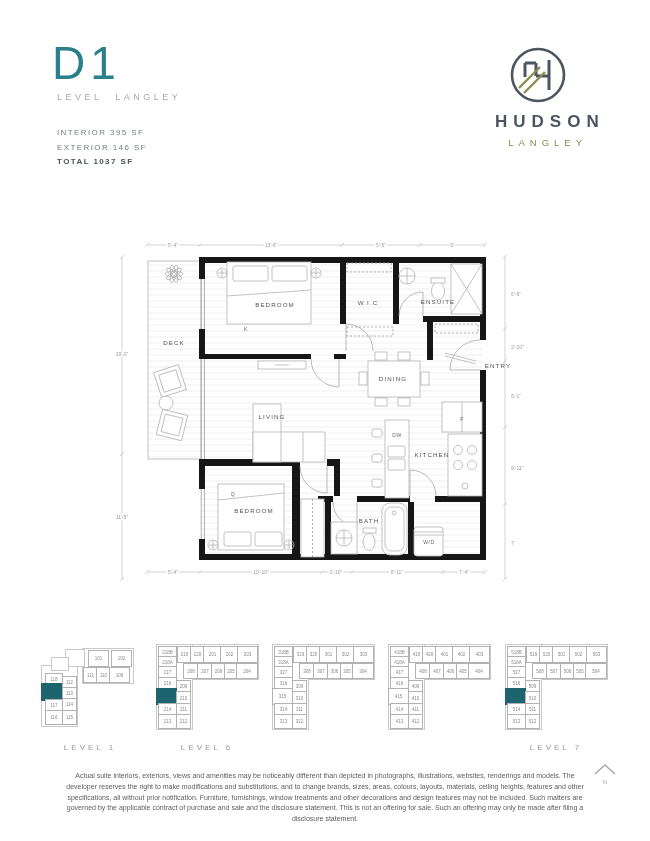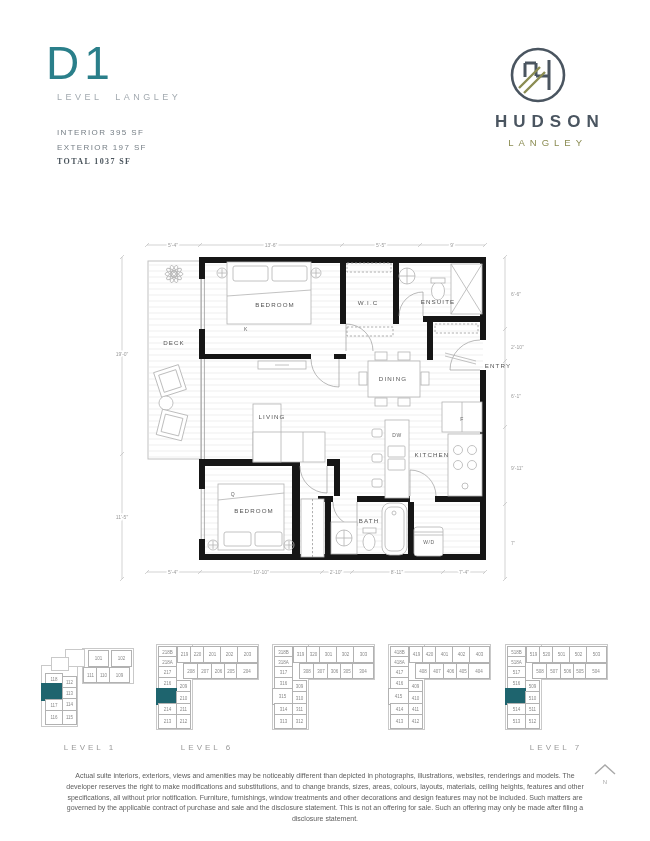--- a/index.html
+++ b/index.html
@@ -1,25 +1,25 @@
 <!DOCTYPE html>
 <html><head>
 <meta charset="utf-8">
 <style>
   html,body{margin:0;padding:0;background:#e8e8e8;}
   #page{position:relative;width:650px;height:841px;background:#ffffff;margin:0 auto;
         font-family:"Liberation Sans", sans-serif;overflow:hidden;}
   .abs{position:absolute;}
   
-  #plan-code{left:46px;top:36px;font-size:46px;letter-spacing:5px;color:#2a7f8a;font-weight:400;}
+  #plan-code{left:52px;top:36px;font-size:46px;letter-spacing:5px;color:#2a7f8a;font-weight:400;}
   #project-name{left:57px;top:92px;font-size:9px;letter-spacing:3.5px;word-spacing:7px;color:#a3aab0;}
   #suite-type{left:57px;top:104px;font-size:12.5px;letter-spacing:1.6px;font-weight:bold;color:#3d4752;}
   #interior-sf{left:57px;top:128px;font-size:8px;letter-spacing:1.4px;color:#757e85;}
   #exterior-sf{left:57px;top:143px;font-size:8px;letter-spacing:1.4px;color:#757e85;}
-  #total-sf{left:57px;top:157px;font-size:8px;letter-spacing:1.4px;color:#4a545c;font-weight:bold;font-family:Liberation Serif, serif;}
+  #total-sf{left:57px;top:157px;font-size:8px;letter-spacing:1.4px;color:#4a545c;font-weight:bold;}
   
   #logo{left:489px;top:46px;width:98px;text-align:center;}
   #logo .mono{display:block;margin:0 auto;}
   #logo-name{font-size:17px;letter-spacing:6px;color:#4a5560;font-weight:bold;margin-top:8px;text-indent:6px;}
   #logo-sub{font-size:9.5px;letter-spacing:5px;color:#8b8c52;margin-top:5px;text-indent:5px;text-align:right;}
   
   #fp{left:105px;top:232px;}
   .rm{font-size:6.2px;letter-spacing:1.1px;fill:#555;text-anchor:middle;}
   .rm-s{font-size:5px;letter-spacing:.6px;fill:#666;text-anchor:middle;}
   .dim{font-size:5px;fill:#9b9b9b;text-anchor:middle;paint-order:stroke;stroke:#ffffff;stroke-width:3px;}
@@ -46,21 +46,21 @@
   #compass{left:592px;top:762px;}
 </style>
 </head>
 <body>
 
 <div id="page">
 
   <div class="abs" id="plan-code">D1</div>
   <div class="abs" id="project-name">LEVEL LANGLEY</div>
   <div class="abs" id="interior-sf">INTERIOR 395 SF</div>
-  <div class="abs" id="exterior-sf">EXTERIOR 197 SF</div>
+  <div class="abs" id="exterior-sf">EXTERIOR 146 SF</div>
   <div class="abs" id="total-sf">TOTAL  1037 SF</div>
 
   <div class="abs" id="logo">
     <svg class="mono" width="58" height="58" viewBox="0 0 58 58">
       <circle cx="29" cy="29" r="26" fill="none" stroke="#4a5560" stroke-width="2.6"></circle>
       <path d="M16 17 H27 M27 17 V30 M27 30 H40 M40 14 V44 M16 17 V31" fill="none" stroke="#4a5560" stroke-width="3"></path>
       <path d="M10 42 L31 21 M15 47 L36 26" fill="none" stroke="#8b8c52" stroke-width="2.4"></path>
     </svg>
     <div id="logo-name">HUDSON</div>
     <div id="logo-sub">LANGLEY</div>

